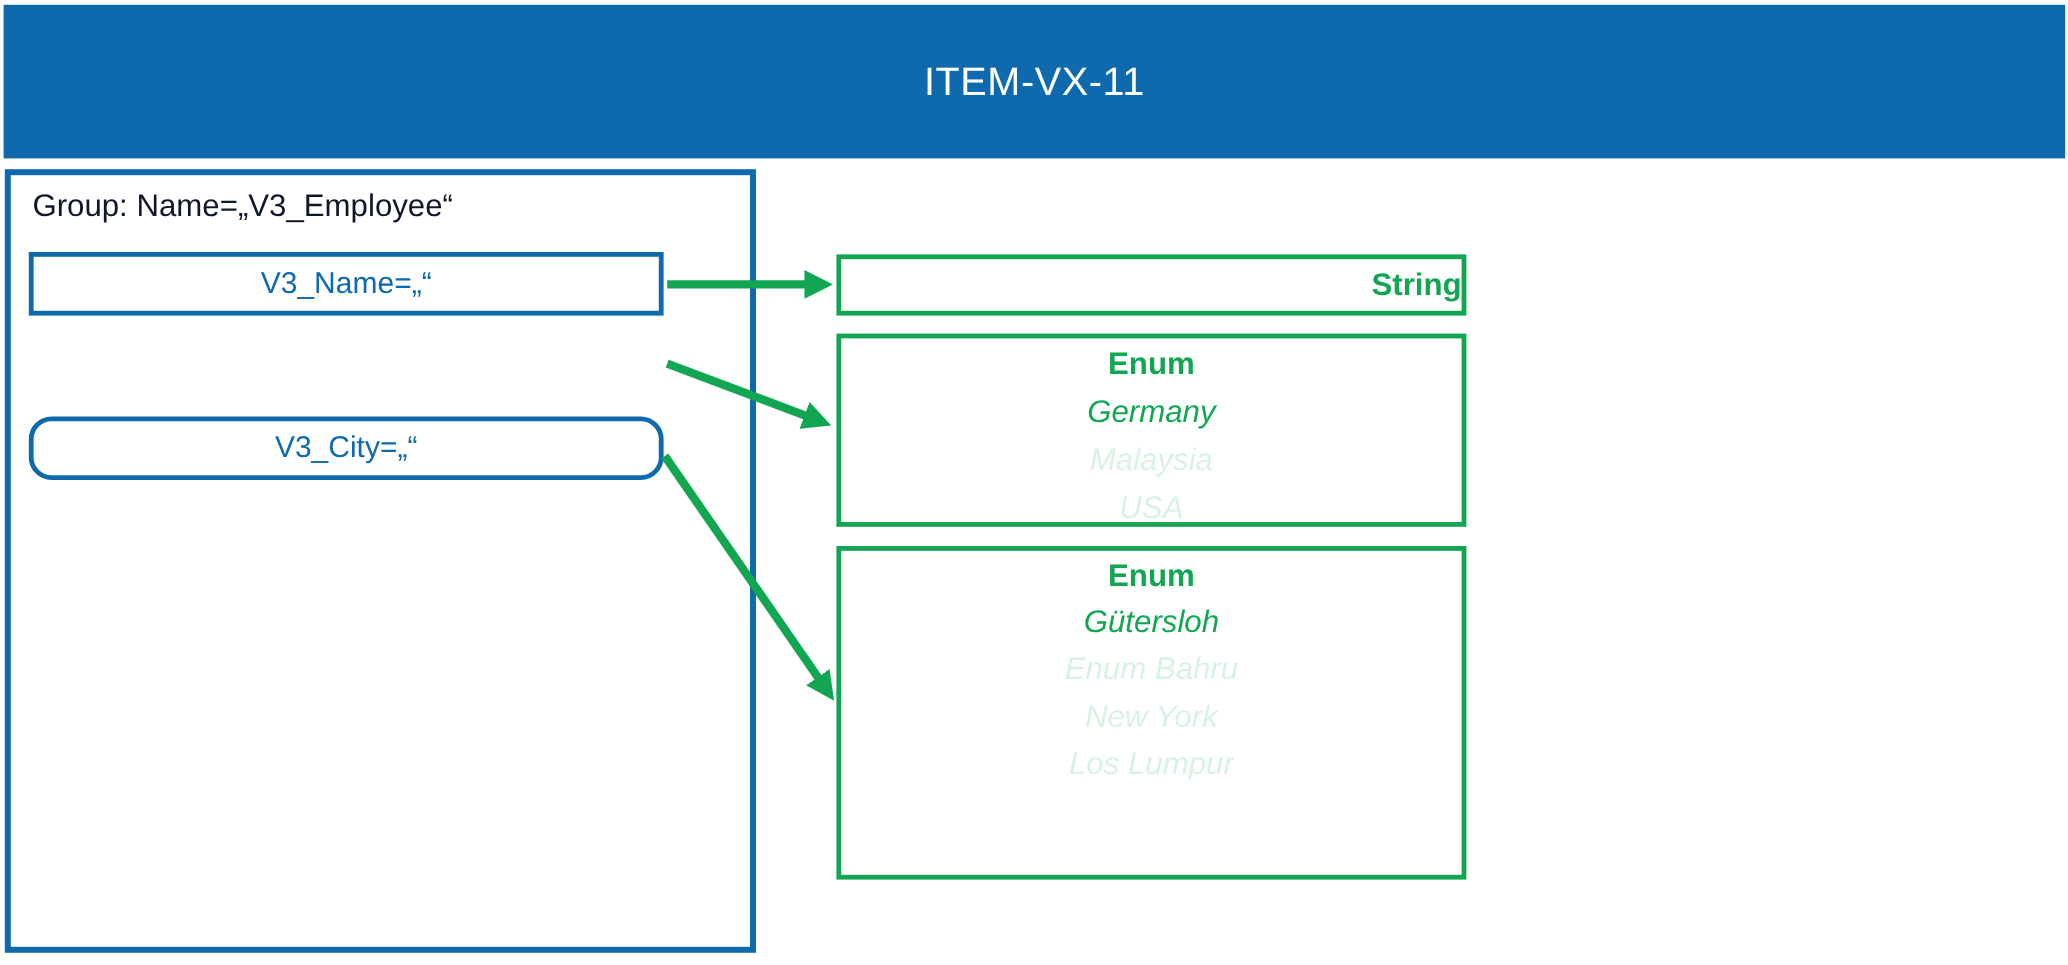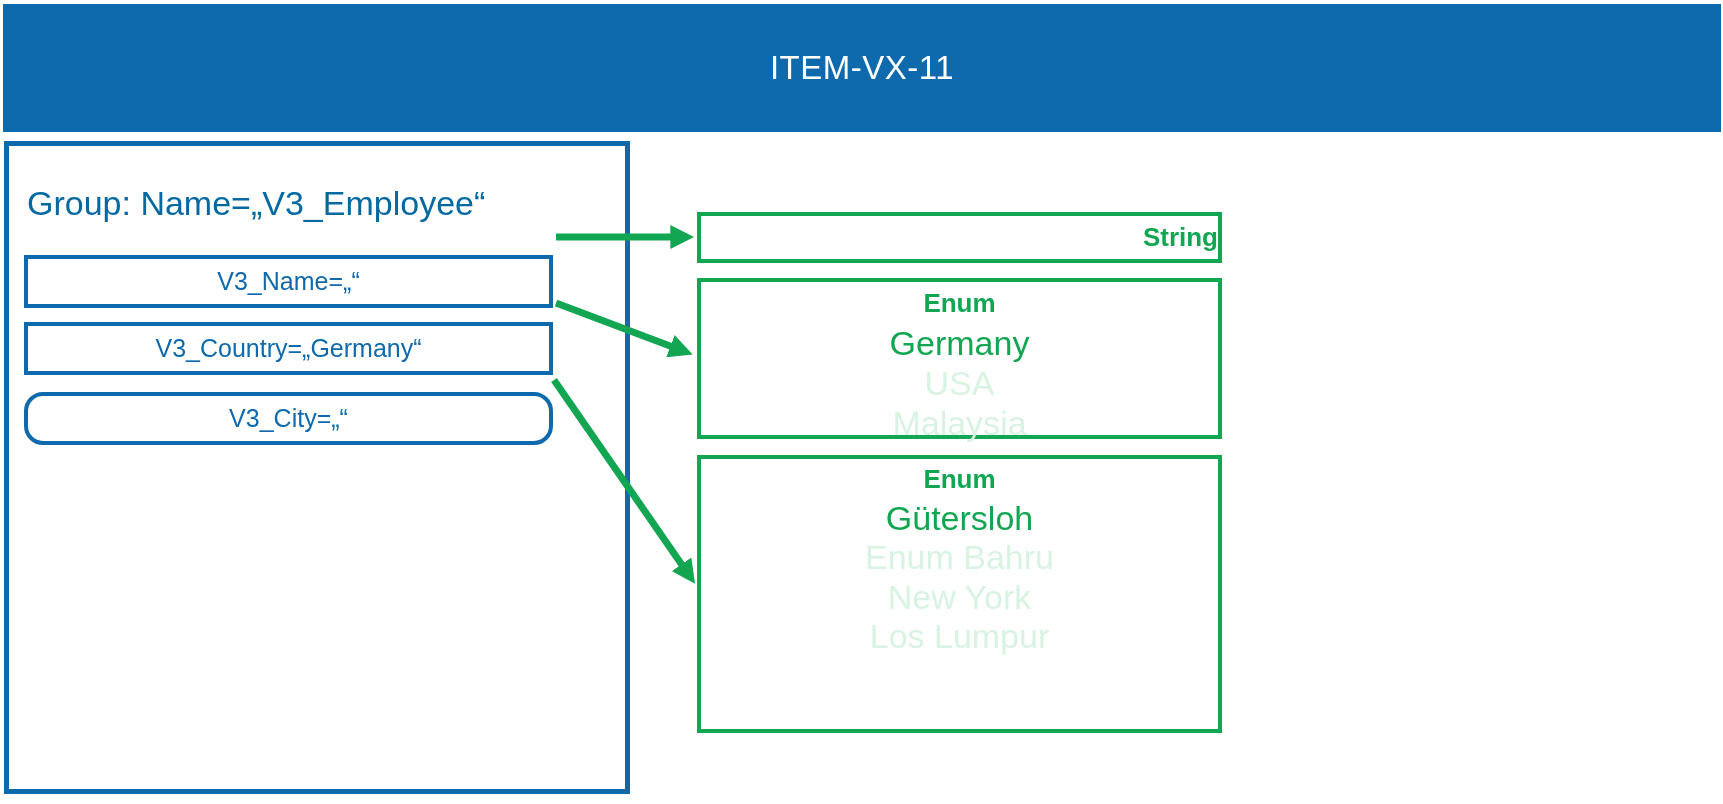--- a/index.html
+++ b/index.html
@@ -43,36 +43,34 @@
     top: 141px;
     width: 626px;
     height: 653px;
     border: 5px solid #0E6AAD;
     background: #ffffff;
   }
   .group-label {
     position: absolute;
     left: 27px;
     top: 156px;
-    font-size: 34px;
-    color: #0369a1;
+    font-size: 26px;
+    color: #0f172a;
     white-space: nowrap;
-    margin-top: 28px;
   }
   .field-box {
     position: absolute;
     left: 24px;
     width: 529px;
     height: 53px;
     border: 4px solid #0E6AAD;
     background: #ffffff;
     display: flex;
     align-items: center;
     justify-content: center;
-    margin-top: 45px;
   }
   .field-box .field-label {
     font-size: 25px;
     color: #0E6AAD;
     white-space: nowrap;
   }
   .field-box.f1 { top: 210px; }
   .field-box.f2 { top: 277px; }
   .field-box.f3 { top: 347px; border-radius: 19px; }
 
@@ -92,21 +90,21 @@
   }
   .type-box.string-box {
     top: 212px;
     height: 51px;
     display: flex;
     align-items: center;
     justify-content: flex-end;
   }
   .type-box.enum-country { top: 278px; height: 161px; line-height: 40px; padding-top: 1px; }
   .type-box.enum-city    { top: 455px; height: 278px; line-height: 39.2px; padding-top: 1px; }
-  .enum-item { font-size: 34px; color: #12A652; }
+  .enum-item { font-size: 26px; color: #12A652; font-style: italic; }
   .enum-item.faded { color: #D9F3E3; }
 
   
   .arrows-overlay {
     position: absolute;
     left: 0; top: 0;
     width: 1723px;
     height: 804px;
     pointer-events: none;
   }
@@ -119,36 +117,33 @@
   <div class="title-bar">
     <div class="page-title">ITEM-VX-11</div>
   </div>
 
   <div class="group-box"></div>
   <div class="group-label">Group: Name=„V3_Employee“</div>
 
   <div class="field-box f1">
     <span class="field-label">V3_Name=„“</span>
   </div>
-  <div class="field-box f2">
-    <span class="field-label">V3_Country=„Germany“</span>
-  </div>
   <div class="field-box f3">
     <span class="field-label">V3_City=„“</span>
   </div>
 
   <div class="type-box string-box">
     <span class="type-title">String</span>
   </div>
 
   <div class="type-box enum-country">
     <div class="type-title">Enum</div>
     <div class="enum-item">Germany</div>
+    <div class="enum-item faded">Malaysia</div>
     <div class="enum-item faded">USA</div>
-    <div class="enum-item faded">Malaysia</div>
   </div>
 
   <div class="type-box enum-city">
     <div class="type-title">Enum</div>
     <div class="enum-item">Gütersloh</div>
     <div class="enum-item faded">Enum Bahru</div>
     <div class="enum-item faded">New York</div>
     <div class="enum-item faded">Los Lumpur</div>
   </div>
 

